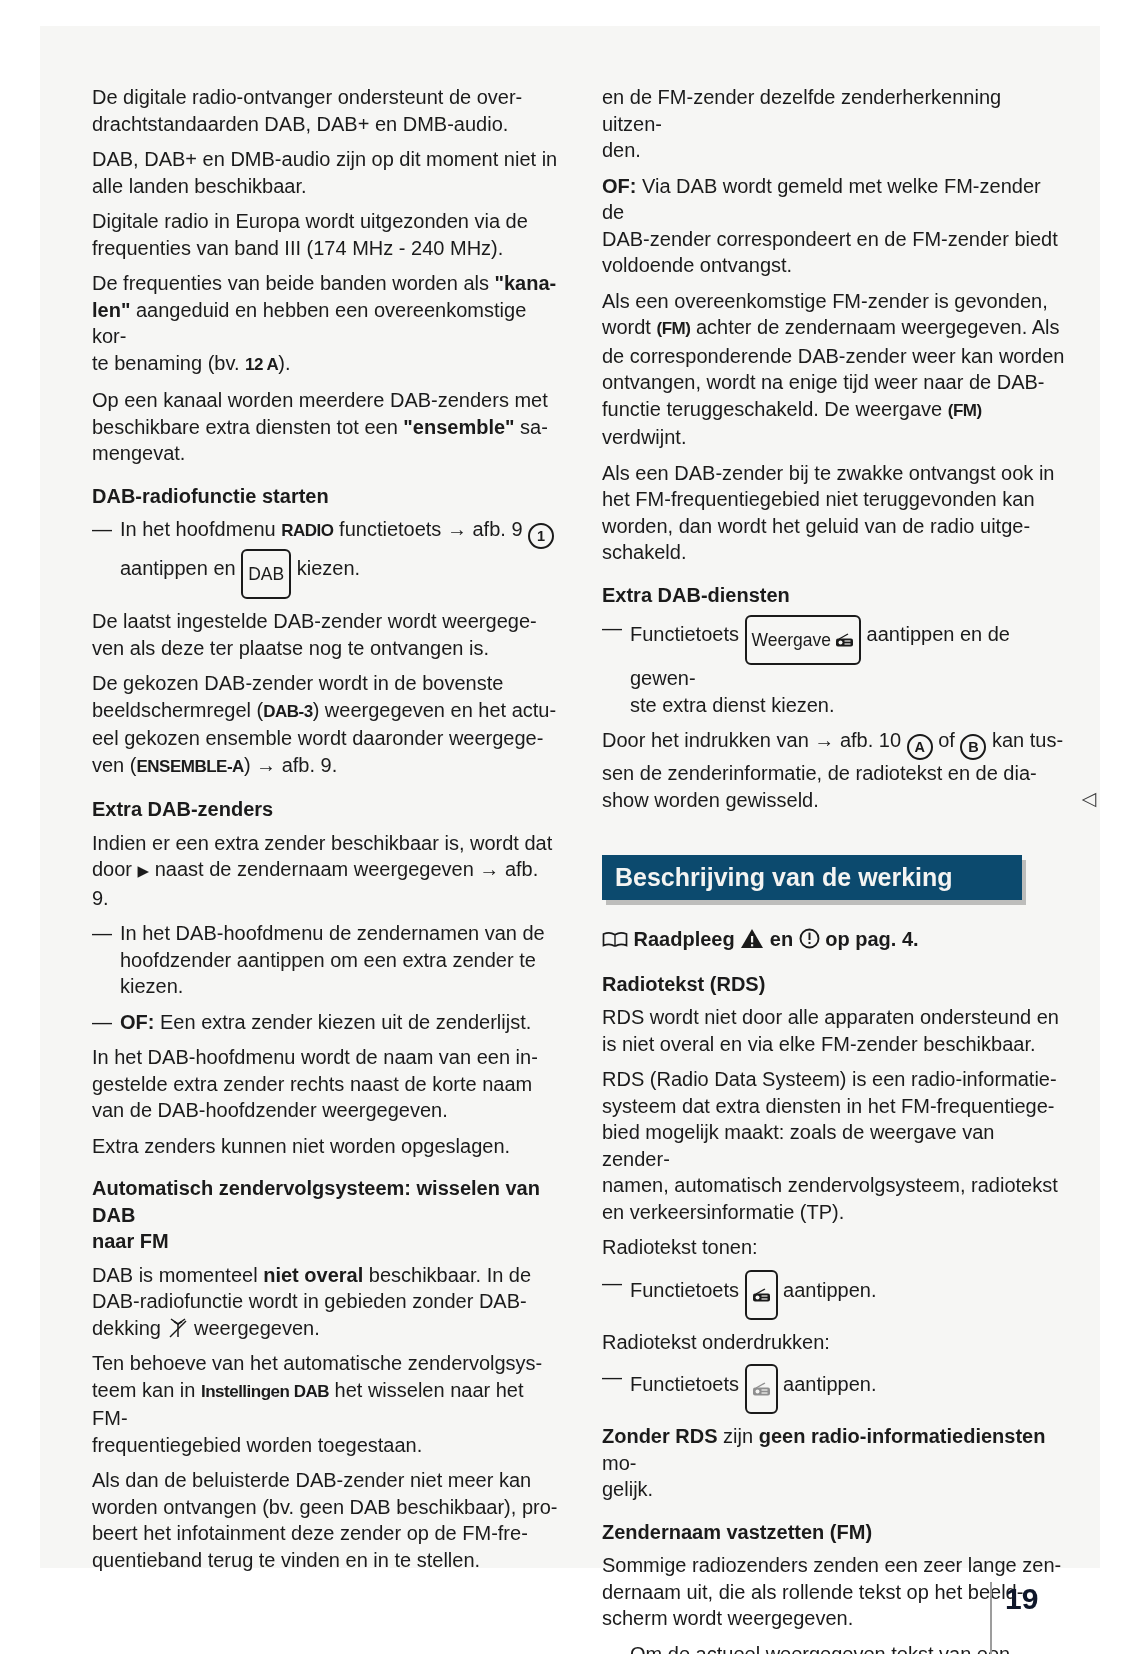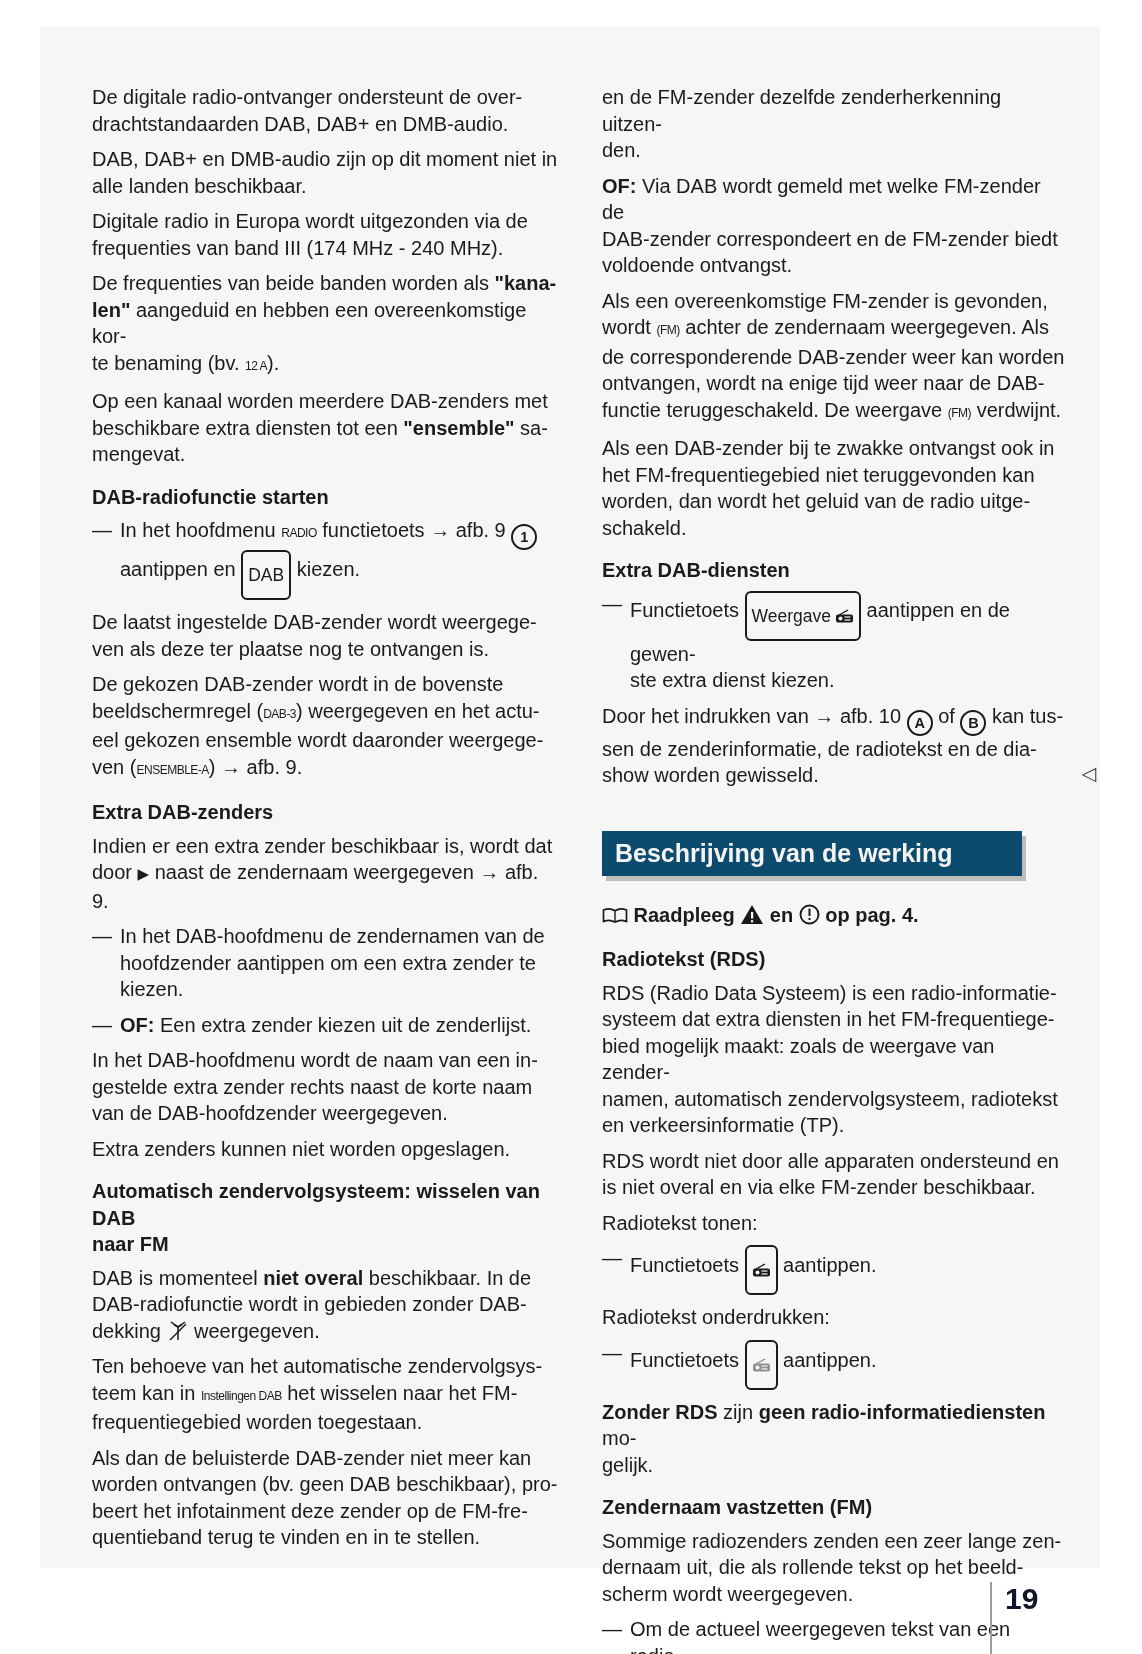--- a/index.html
+++ b/index.html
@@ -19,21 +19,21 @@
     line-height:45px;height:45px;padding:0 0 0 13px;width:407px;
     margin:42px 0 26px 0;white-space:nowrap;
     box-shadow:4px 5px 0 rgba(120,120,118,0.45);
   }
   .block.note{font-weight:700;margin-bottom:18px;}
   .block.bullet{display:flex;}
   .marker{width:28px;flex:0 0 28px;}
   .btext{flex:1;white-space:pre-wrap;}
   .t{font-weight:400;}
   .b{font-weight:700;}
-  .cond{font-weight:400;font-size:12px;letter-spacing:-0.5px;}
+  .cond{font-weight:700;font-size:17px;letter-spacing:-0.5px;}
   .tri{font-size:15px;font-family:"DejaVu Sans",sans-serif;}
   .keycap{
     display:inline-flex;align-items:center;gap:4px;
     border:2px solid #1a1a1a;border-radius:6px;
     padding:11px 5px;height:24px;font-size:17.5px;line-height:22px;
     vertical-align:-5px;white-space:nowrap;background:transparent;
   }
   .circ{
     display:inline-flex;align-items:center;justify-content:center;
     width:22px;height:22px;border:2px solid #1a1a1a;border-radius:50%;
@@ -147,27 +147,27 @@
         </svg></span><span class="b"> Raadpleeg </span><span class="icon"><svg width="24" height="21" viewBox="0 0 24 21">
           <path d="M12 1 L23 20 L1 20 Z" fill="#1a1a1a"></path>
           <rect x="11" y="8" width="2.2" height="6.5" fill="#f6f6f4"></rect>
           <rect x="11" y="16.2" width="2.2" height="2.2" fill="#f6f6f4"></rect>
         </svg></span><span class="b"> en </span><span class="icon"><svg width="21" height="21" viewBox="0 0 21 21">
           <circle cx="10.5" cy="10.5" r="9" fill="none" stroke="#1a1a1a" stroke-width="1.9"></circle>
           <rect x="9.5" y="4.6" width="2" height="7.4" fill="#1a1a1a"></rect>
           <rect x="9.5" y="13.9" width="2" height="2.1" fill="#1a1a1a"></rect>
         </svg></span><span class="b"> op pag. 4.</span></div>
     <div class="block h"><span class="b">Radiotekst (RDS)</span></div>
+    <div class="block p"><span class="t">RDS wordt niet door alle apparaten ondersteund en
+is niet overal en via elke FM-zender beschikbaar.</span></div>
     <div class="block p"><span class="t">RDS (Radio Data Systeem) is een radio-informatie-
 systeem dat extra diensten in het FM-frequentiege-
 bied mogelijk maakt: zoals de weergave van zender-
 namen, automatisch zendervolgsysteem, radiotekst
 en verkeersinformatie (TP).</span></div>
-    <div class="block p"><span class="t">RDS wordt niet door alle apparaten ondersteund en
-is niet overal en via elke FM-zender beschikbaar.</span></div>
     <div class="block p"><span class="t">Radiotekst tonen:</span></div>
     <div class="block bullet"><span class="marker">—</span><div class="btext"><span class="t">Functietoets </span><span class="keycap">
           <span class="icon">
             <svg width="19" height="14" viewBox="0 0 19 14">
               <line x1="4" y1="6" x2="13" y2="1" stroke="#1a1a1a" stroke-width="1.4"></line>
               <rect x="1" y="5.5" width="17" height="8" rx="2" fill="#1a1a1a"></rect>
               <circle cx="5.5" cy="9.5" r="2" fill="#f6f6f4"></circle>
               <line x1="9.5" y1="8" x2="15.5" y2="8" stroke="#f6f6f4" stroke-width="1.2"></line>
               <line x1="9.5" y1="11" x2="15.5" y2="11" stroke="#f6f6f4" stroke-width="1.2"></line>
             </svg>

